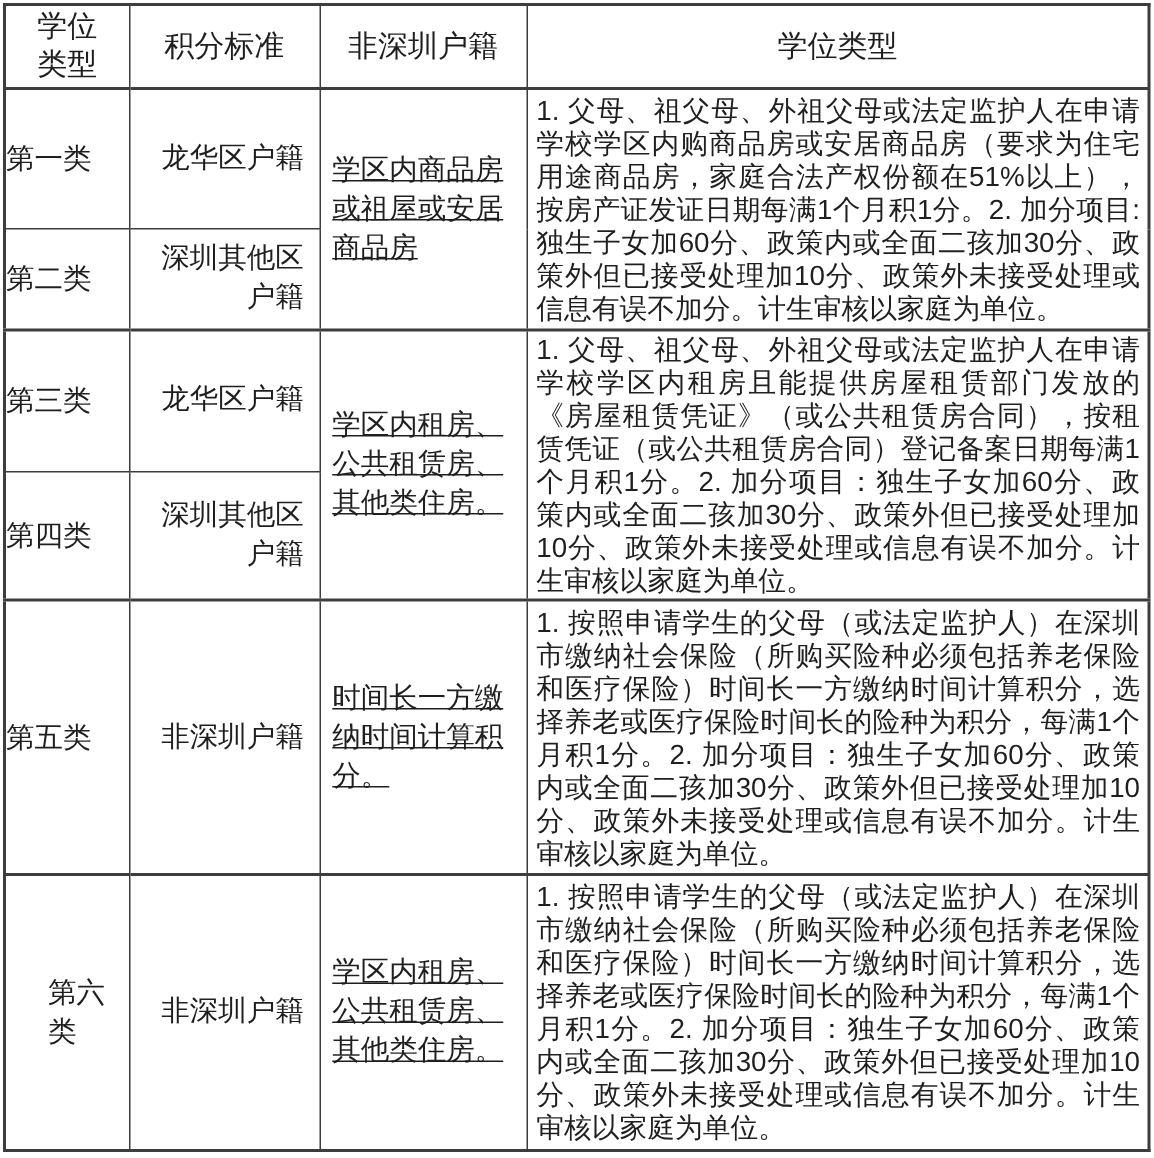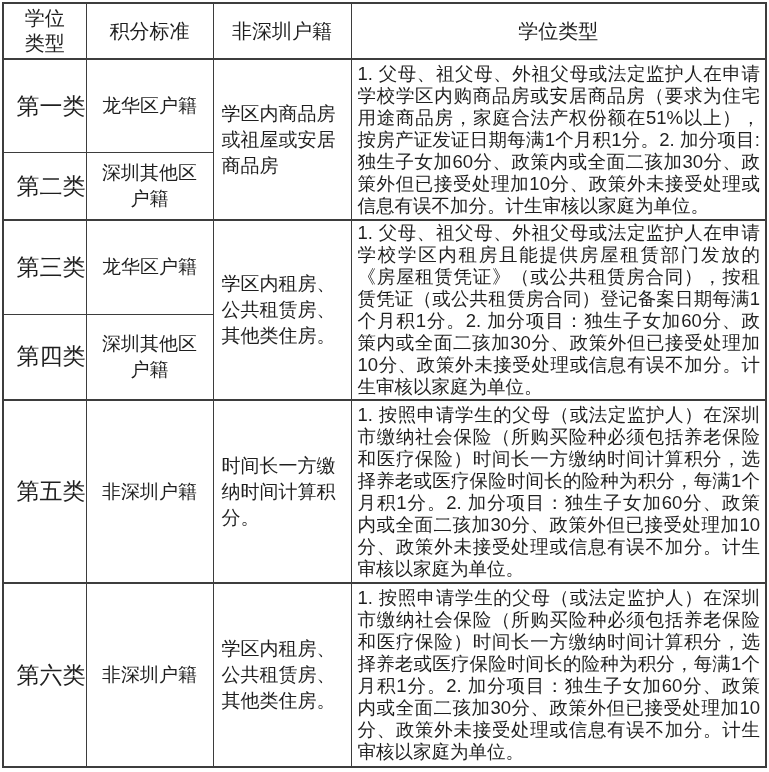--- a/index.html
+++ b/index.html
@@ -36,48 +36,49 @@
   thead th {
     border-bottom: 2px solid #3d3d3d;
     height: 54px;
     font-size: 20px;
     text-align: center;
     line-height: 25px;
   }
   tr.block-start td { border-top: 2px solid #3d3d3d; }
   .hdr-narrow { max-width: 46px; margin: 0 auto; }
   td.c-deg {
-    text-align: right;
-    font-size: 23px;
+    text-align: left;
+    font-size: 19px;
   }
   td.c-huk {
     text-align: center;
     font-size: 19px;
     line-height: 26px;
   }
-  .huk-narrow { max-width: 106px; margin: 0 auto; }
+  .huk-narrow { max-width: 106px; margin: 0 auto; text-align: right; }
   td.c-house {
     text-align: left;
     font-size: 19px;
     line-height: 26px;
     padding: 0 4px 0 8px;
+    text-decoration: underline;
   }
   td.c-crit {
     text-align: justify;
     font-size: 18.5px;
     line-height: 22px;
     padding: 1px 5px 1px 6px;
     vertical-align: middle;
   }
   .h-r1 { height: 92px; }
   .h-r2 { height: 66px; }
   .h-r3 { height: 92px; margin-left: 40px; }
   .h-r4 { height: 84px; }
   .h-r5 { height: 181px; }
-  .h-r6 { height: 182px; }
+  .h-r6 { height: 182px; padding-left: 28px; }
 </style>
 </head>
 <body>
 
 <div class="canvas">
   <table class="points-table">
     <colgroup>
       <col style="width:83px">
       <col style="width:127px">
       <col style="width:138px">

